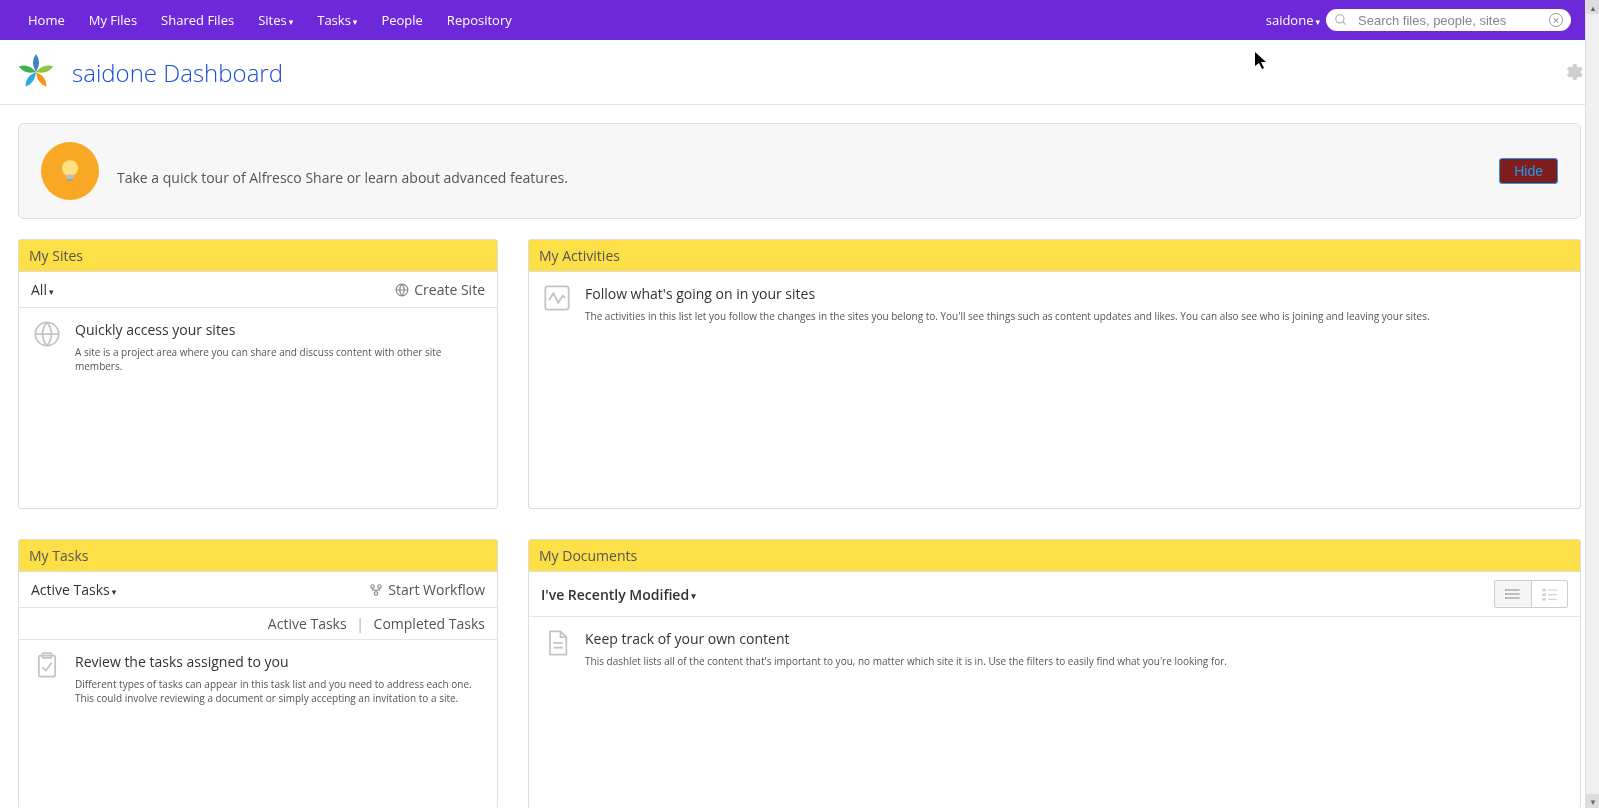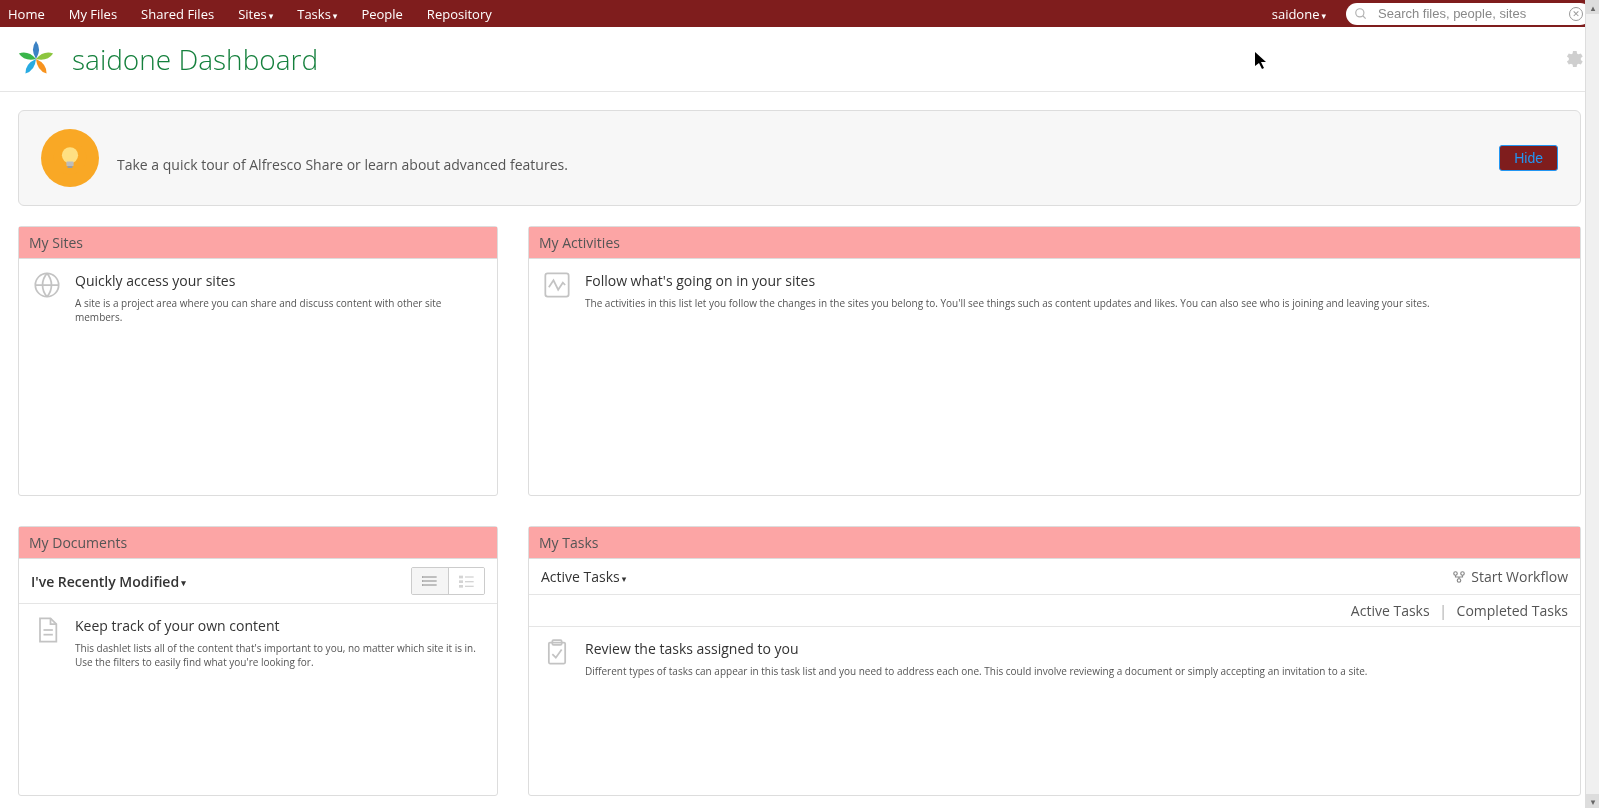--- a/index.html
+++ b/index.html
@@ -1,28 +1,28 @@
 <!DOCTYPE html>
 <html><head>
 <meta charset="utf-8">
 <style>
   * { box-sizing: border-box; margin: 0; padding: 0; }
   body { font-family: "Open Sans", Arial, sans-serif; font-size: 13px; color: #333; background: #fff; }
   
   .topnav {
-    background: #7f1d1d;
-    height: 27px;
-    display: flex;
-    align-items: center;
-    padding: 0 8px;
+    background: #6d28d9;
+    height: 40px;
+    display: flex;
+    align-items: center;
+    padding: 0 28px;
     color: #fff;
   }
   .topnav-left { display: flex; gap: 24px; flex: 1; }
   .topnav-item { color: #fff; cursor: pointer; font-size: 13px; }
-  .topnav-right { display: flex; align-items: center; gap: 20px; }
+  .topnav-right { display: flex; align-items: center; gap: 6px; }
   .user-menu { color: #fff; cursor: pointer; font-size: 13px; }
   .search-box {
     background: #fff;
     border-radius: 12px;
     height: 22px;
     width: 245px;
     display: flex;
     align-items: center;
     padding: 0 8px;
     position: relative;
@@ -45,21 +45,21 @@
   }
 
   .header {
     display: flex;
     align-items: center;
     padding: 10px 14px;
     border-bottom: 1px solid #e5e5e5;
     background: #fff;
   }
   .logo { width: 44px; height: 44px; margin-right: 14px; position: relative; }
-  .page-title { font-size: 28px; font-weight: 300; color: #15803d; flex: 1; }
+  .page-title { font-size: 24px; font-weight: 300; color: #1d4ed8; flex: 1; }
   .gear-icon {
     width: 22px; height: 22px;
     opacity: 0.4;
     cursor: pointer;
   }
 
   .content { padding: 18px; }
 
   .get-started-panel {
     border: 1px solid #ddd;
@@ -99,21 +99,21 @@
 
   .dashlet {
     border: 1px solid #ddd;
     border-radius: 3px;
     background: #fff;
     display: flex;
     flex-direction: column;
     height: 270px;
   }
   .dashlet-header {
-    background: #fca5a5;
+    background: #fde047;
     border-bottom: 1px solid #ddd;
     padding: 6px 10px;
     font-size: 14px;
     color: #555;
   }
   .dashlet-toolbar {
     border-bottom: 1px solid #e5e5e5;
     padding: 8px 12px;
     display: flex;
     align-items: center;
@@ -227,20 +227,31 @@
     <div class="gs-text">
       <div class="gs-desc">Take a quick tour of Alfresco Share or learn about advanced features.</div>
     </div>
     <button class="hide-btn">Hide</button>
   </div>
 
   <div class="dashlets">
 
     <div class="dashlet">
       <div class="dashlet-header">My Sites</div>
+      <div class="dashlet-toolbar">
+        <span class="filter"><span>All</span><span class="caret">▾</span></span>
+        <span class="spacer"></span>
+        <span class="dashlet-action">
+          <svg width="14" height="14" viewBox="0 0 24 24" fill="none" stroke="#888" stroke-width="2">
+              <circle cx="12" cy="12" r="10"></circle>
+              <path d="M2 12h20M12 2a15 15 0 0 1 0 20M12 2a15 15 0 0 0 0 20"></path>
+            </svg>
+          <span>Create Site</span>
+        </span>
+      </div>
       <div class="dashlet-body">
         <div class="info-block">
           <svg class="info-icon" viewBox="0 0 24 24" fill="none" stroke="#888" stroke-width="1.5">
               <circle cx="12" cy="12" r="10"></circle>
               <path d="M2 12h20M12 2a15 15 0 0 1 0 20M12 2a15 15 0 0 0 0 20"></path>
             </svg>
           <div>
             <div class="info-title">Quickly access your sites</div>
             <div class="info-desc">A site is a project area where you can share and discuss content with other site members.</div>
           </div>
@@ -252,20 +263,55 @@
       <div class="dashlet-header">My Activities</div>
       <div class="dashlet-body">
         <div class="info-block">
           <svg class="info-icon" viewBox="0 0 24 24" fill="none" stroke="#888" stroke-width="1.5">
               <rect x="2" y="2" width="20" height="20" rx="2"></rect>
               <polyline points="5,14 9,8 13,16 17,10 19,12"></polyline>
             </svg>
           <div>
             <div class="info-title">Follow what's going on in your sites</div>
             <div class="info-desc">The activities in this list let you follow the changes in the sites you belong to. You'll see things such as content updates and likes. You can also see who is joining and leaving your sites.</div>
+          </div>
+        </div>
+      </div>
+    </div>
+
+    <div class="dashlet">
+      <div class="dashlet-header">My Tasks</div>
+      <div class="dashlet-toolbar">
+        <span class="filter"><span>Active Tasks</span><span class="caret">▾</span></span>
+        <span class="spacer"></span>
+        <span class="dashlet-action">
+          <svg width="14" height="14" viewBox="0 0 24 24" fill="none" stroke="#888" stroke-width="2">
+              <circle cx="6" cy="6" r="3"></circle>
+              <circle cx="18" cy="6" r="3"></circle>
+              <circle cx="12" cy="18" r="3"></circle>
+              <path d="M6 9v3h12V9M12 12v3"></path>
+            </svg>
+          <span>Start Workflow</span>
+        </span>
+      </div>
+      <div class="secondary-toolbar">
+        <a>Active Tasks</a>
+        <span class="sep">|</span>
+        <a>Completed Tasks</a>
+      </div>
+      <div class="dashlet-body">
+        <div class="info-block">
+          <svg class="info-icon" viewBox="0 0 24 24" fill="none" stroke="#888" stroke-width="1.5">
+              <rect x="5" y="3" width="14" height="18" rx="1"></rect>
+              <rect x="8" y="1" width="8" height="4" rx="1"></rect>
+              <polyline points="8,13 11,16 16,9"></polyline>
+            </svg>
+          <div>
+            <div class="info-title">Review the tasks assigned to you</div>
+            <div class="info-desc">Different types of tasks can appear in this task list and you need to address each one. This could involve reviewing a document or simply accepting an invitation to a site.</div>
           </div>
         </div>
       </div>
     </div>
 
     <div class="dashlet">
       <div class="dashlet-header">My Documents</div>
       <div class="dashlet-toolbar">
         <span class="filter" style="font-weight:600"><span>I've Recently Modified</span><span class="caret">▾</span></span>
         <span class="spacer"></span>
@@ -301,55 +347,20 @@
               <line x1="9" y1="16" x2="17" y2="16"></line>
             </svg>
           <div>
             <div class="info-title">Keep track of your own content</div>
             <div class="info-desc">This dashlet lists all of the content that's important to you, no matter which site it is in. Use the filters to easily find what you're looking for.</div>
           </div>
         </div>
       </div>
     </div>
 
-    <div class="dashlet">
-      <div class="dashlet-header">My Tasks</div>
-      <div class="dashlet-toolbar">
-        <span class="filter"><span>Active Tasks</span><span class="caret">▾</span></span>
-        <span class="spacer"></span>
-        <span class="dashlet-action">
-          <svg width="14" height="14" viewBox="0 0 24 24" fill="none" stroke="#888" stroke-width="2">
-              <circle cx="6" cy="6" r="3"></circle>
-              <circle cx="18" cy="6" r="3"></circle>
-              <circle cx="12" cy="18" r="3"></circle>
-              <path d="M6 9v3h12V9M12 12v3"></path>
-            </svg>
-          <span>Start Workflow</span>
-        </span>
-      </div>
-      <div class="secondary-toolbar">
-        <a>Active Tasks</a>
-        <span class="sep">|</span>
-        <a>Completed Tasks</a>
-      </div>
-      <div class="dashlet-body">
-        <div class="info-block">
-          <svg class="info-icon" viewBox="0 0 24 24" fill="none" stroke="#888" stroke-width="1.5">
-              <rect x="5" y="3" width="14" height="18" rx="1"></rect>
-              <rect x="8" y="1" width="8" height="4" rx="1"></rect>
-              <polyline points="8,13 11,16 16,9"></polyline>
-            </svg>
-          <div>
-            <div class="info-title">Review the tasks assigned to you</div>
-            <div class="info-desc">Different types of tasks can appear in this task list and you need to address each one. This could involve reviewing a document or simply accepting an invitation to a site.</div>
-          </div>
-        </div>
-      </div>
-    </div>
-
   </div>
 </div>
 
 <div class="cursor-pointer">
   <svg viewBox="0 0 14 18">
       <path d="M0,0 L0,14 L4,11 L7,17 L9,16 L6,10 L11,10 Z" fill="#000"></path>
     </svg>
 </div>
 
 <div class="right-scroll">

